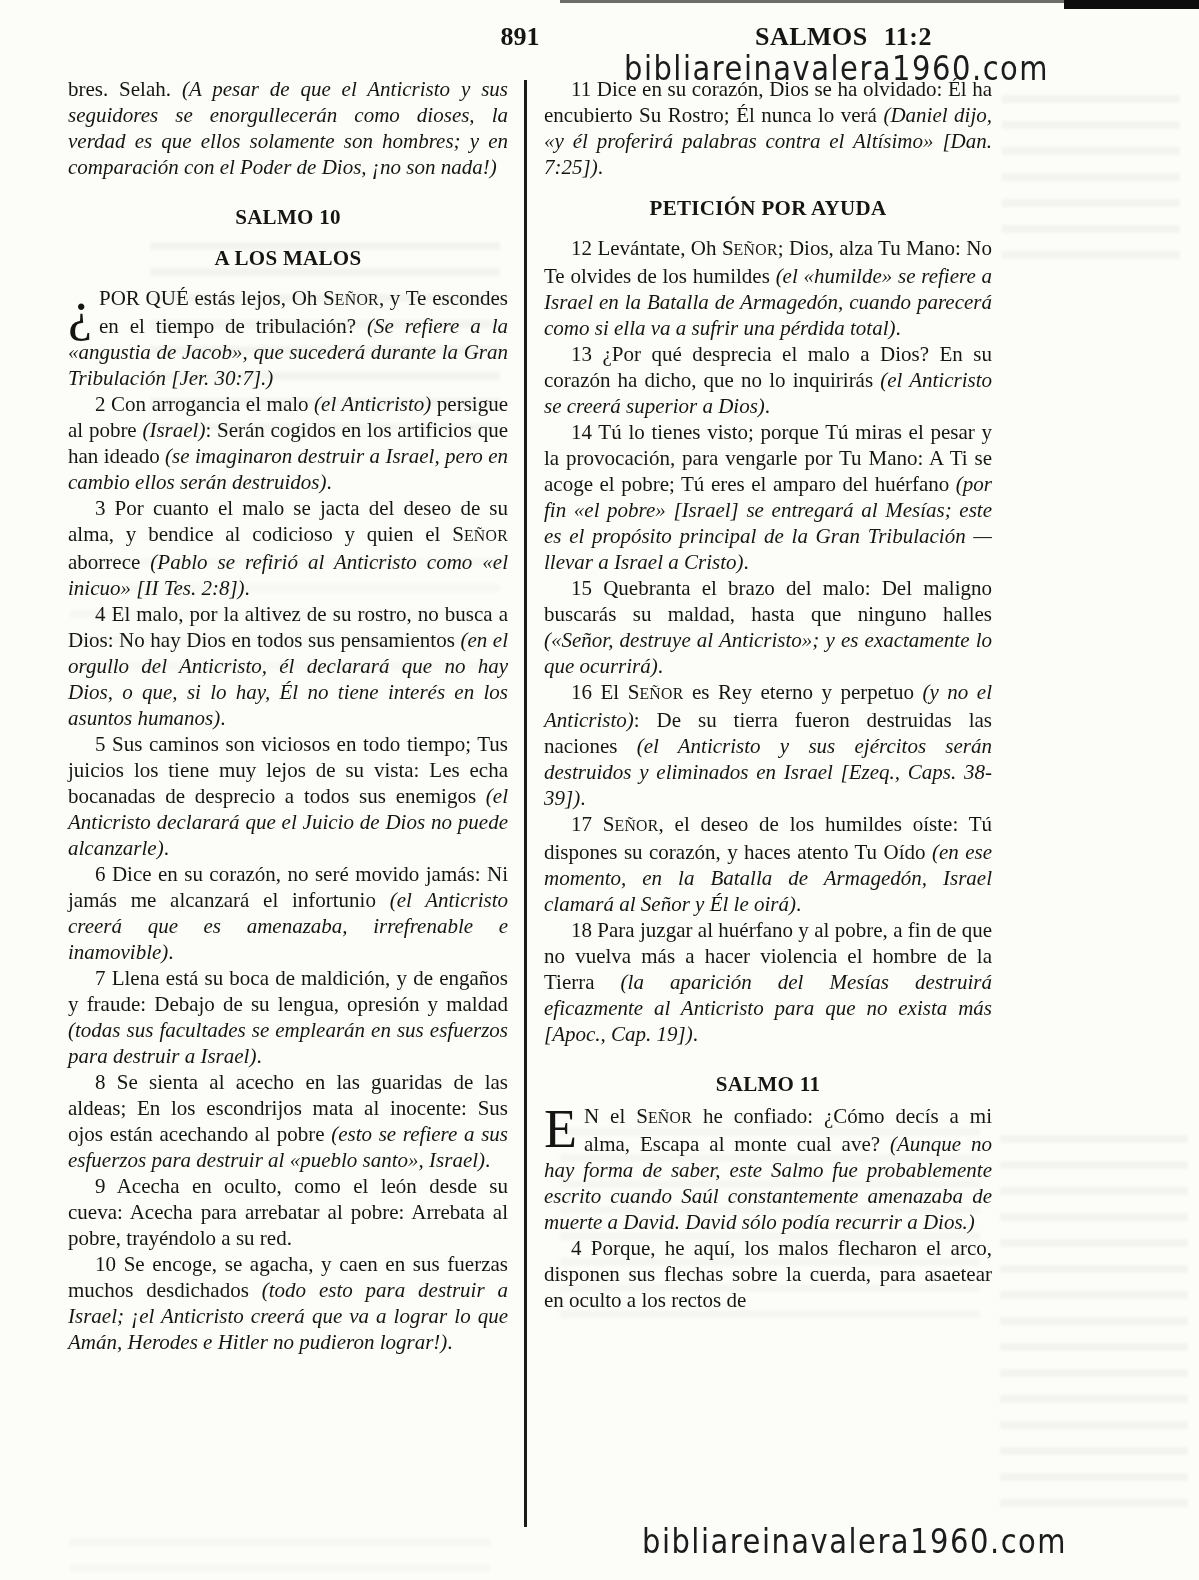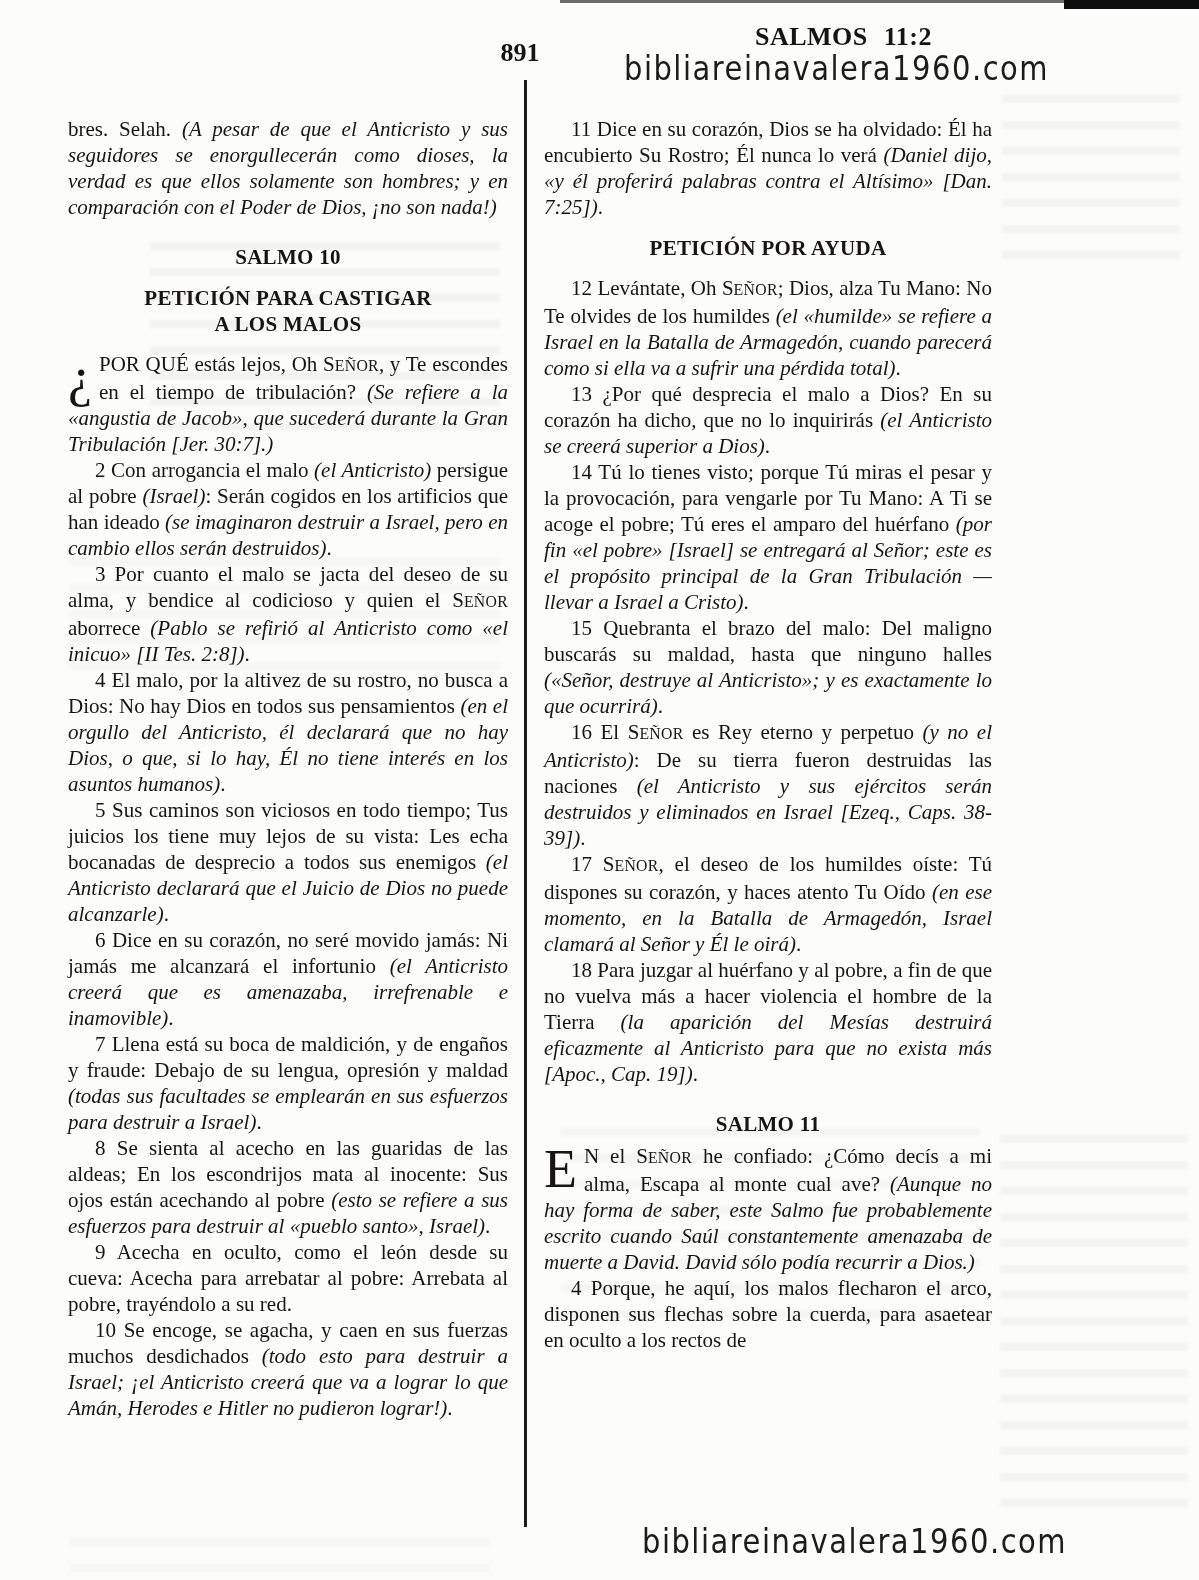--- a/index.html
+++ b/index.html
@@ -6,31 +6,31 @@
   #page{
     position:relative;width:1199px;height:1580px;margin:0 auto;
     background:#fcfcf9;overflow:hidden;
     font-family:"Liberation Serif",serif;color:#171513;
   }
   
   #edge-line{position:absolute;left:560px;top:0;width:639px;height:3px;background:#6f6d6a;}
   #edge-bar{position:absolute;left:1064px;top:0;width:135px;height:9px;background:#0d0d0d;}
   
   #page-number{position:absolute;left:430px;top:22px;width:180px;text-align:center;
-    font-size:26px;font-weight:bold;margin-top:16px;}
+    font-size:26px;font-weight:bold;}
   #book-ref{position:absolute;left:755px;top:22px;width:240px;
     font-size:26px;font-weight:bold;word-spacing:9px;letter-spacing:.5px;}
   
   .watermark{position:absolute;font-family:"DejaVu Sans",sans-serif;font-size:29px;
     letter-spacing:1.5px;color:#1c1c1c;white-space:nowrap;
     transform:scaleY(1.15);transform-origin:top left;}
   #wm-top{left:624px;top:49px;}
   #wm-bottom{left:642px;top:1522px;}
   
-  .col{position:absolute;top:76px;font-size:21px;line-height:26px;margin-top:40px;}
+  .col{position:absolute;top:76px;font-size:21px;line-height:26px;}
   #left-col{left:68px;width:440px;}
   #right-col{left:544px;width:448px;}
   #divider{position:absolute;left:524px;top:80px;width:3px;height:1447px;background:#1d1b1a;}
   
   .para{margin:0;text-align:justify;}
   .para.indent{text-indent:27px;}
   .it{font-style:italic;}
   .sc-r{font-size:.75em;letter-spacing:.3px;}
   .dropcap{float:left;font-size:54px;line-height:40px;height:48px;
     padding:6px 7px 0 0;}
@@ -67,42 +67,41 @@
   <div id="book-ref">SALMOS 11:2</div>
   <div id="wm-top" class="watermark">bibliareinavalera1960.com</div>
 
   <div id="divider"></div>
   <div id="left-col" class="col">
       <p class="para">bres.  Selah.  <span class="it">(A pesar de que el Anticristo y sus seguidores se enorgullecerán como dioses, la verdad es que ellos solamente son hombres; y en comparación con el Poder de Dios, ¡no son nada!)</span></p>
       <div class="heading major">
         <div>SALMO 10</div>
       </div>
       <div class="heading sub">
-        <div>PETICIÓN PARA CASTIGAR</div>
         <div>A LOS MALOS</div>
       </div>
       <p class="para"><span class="dropcap">¿</span>POR QUÉ estás lejos, Oh <span><span>S</span><span class="sc-r">EÑOR</span></span>, y Te escondes en el tiempo de tribulación? <span class="it">(Se refiere a la «angustia de Jacob», que sucederá durante la Gran Tribulación [Jer. 30:7].)</span></p>
       <p class="para indent">2 Con arrogancia el malo <span class="it">(el Anticristo)</span> persigue al pobre <span class="it">(Israel)</span>:  Serán cogidos en los artificios que han ideado <span class="it">(se imaginaron destruir a Israel, pero en cambio ellos serán destruidos)</span>.</p>
       <p class="para indent">3 Por cuanto el malo se jacta del deseo de su alma, y bendice al codicioso y quien el <span><span>S</span><span class="sc-r">EÑOR</span></span> aborrece <span class="it">(Pablo se refirió al Anticristo como «el inicuo» [II Tes. 2:8])</span>.</p>
       <p class="para indent">4 El malo, por la altivez de su rostro, no busca a Dios:  No hay Dios en todos sus pensamientos <span class="it">(en el orgullo del Anticristo, él declarará que no hay Dios, o que, si lo hay, Él no tiene interés en los asuntos humanos)</span>.</p>
       <p class="para indent">5 Sus caminos son viciosos en todo tiempo; Tus juicios los tiene muy lejos de su vista:  Les echa bocanadas de desprecio a todos sus enemigos <span class="it">(el Anticristo declarará que el Juicio de Dios no puede alcanzarle)</span>.</p>
       <p class="para indent">6 Dice en su corazón, no seré movido jamás: Ni jamás me alcanzará el infortunio <span class="it">(el Anticristo creerá que es amenazaba, irrefrenable e inamovible)</span>.</p>
       <p class="para indent">7 Llena está su boca de maldición, y de engaños y fraude:  Debajo de su lengua, opresión y maldad <span class="it">(todas sus facultades se emplearán en sus esfuerzos para destruir a Israel)</span>.</p>
       <p class="para indent">8 Se sienta al acecho en las guaridas de las aldeas; En los escondrijos mata al inocente: Sus ojos están acechando al pobre <span class="it">(esto se refiere a sus esfuerzos para destruir al «pueblo santo», Israel)</span>.</p>
       <p class="para indent">9 Acecha en oculto, como el león desde su cueva:  Acecha para arrebatar al pobre: Arrebata al pobre, trayéndolo a su red.</p>
       <p class="para indent">10 Se encoge, se agacha, y caen en sus fuerzas muchos desdichados <span class="it">(todo esto para destruir a Israel; ¡el Anticristo creerá que va a lograr lo que Amán, Herodes e Hitler no pudieron lograr!)</span>.</p>
     </div>
   <div id="right-col" class="col">
       <p class="para indent">11 Dice en su corazón, Dios se ha olvidado: Él ha encubierto Su Rostro; Él nunca lo verá <span class="it">(Daniel dijo, «y él proferirá palabras contra el Altísimo» [Dan. 7:25])</span>.</p>
       <div class="heading sub">
         <div>PETICIÓN POR AYUDA</div>
       </div>
       <p class="para indent">12 Levántate, Oh <span><span>S</span><span class="sc-r">EÑOR</span></span>; Dios, alza Tu Mano:  No Te olvides de los humildes <span class="it">(el «humilde» se refiere a Israel en la Batalla de Armagedón, cuando parecerá como si ella va a sufrir una pérdida total)</span>.</p>
       <p class="para indent">13 ¿Por qué desprecia el malo a Dios?  En su corazón ha dicho, que no lo inquirirás <span class="it">(el Anticristo se creerá superior a Dios)</span>.</p>
-      <p class="para indent">14 Tú lo tienes visto; porque Tú miras el pesar y la provocación, para vengarle por Tu Mano:  A Ti se acoge el pobre; Tú eres el amparo del huérfano <span class="it">(por fin «el pobre» [Israel] se entregará al Señor; este es el propósito principal de la Gran Tribulación —llevar a Israel a Cristo)</span>.</p>
+      <p class="para indent">14 Tú lo tienes visto; porque Tú miras el pesar y la provocación, para vengarle por Tu Mano:  A Ti se acoge el pobre; Tú eres el amparo del huérfano <span class="it">(por fin «el pobre» [Israel] se entregará al Mesías; este es el propósito principal de la Gran Tribulación —llevar a Israel a Cristo)</span>.</p>
       <p class="para indent">15 Quebranta el brazo del malo:  Del maligno buscarás su maldad, hasta que ninguno halles <span class="it">(«Señor, destruye al Anticristo»; y es exactamente lo que ocurrirá)</span>.</p>
       <p class="para indent">16 El <span><span>S</span><span class="sc-r">EÑOR</span></span> es Rey eterno y perpetuo <span class="it">(y no el Anticristo)</span>:  De su tierra fueron destruidas las naciones <span class="it">(el Anticristo y sus ejércitos serán destruidos y eliminados en Israel [Ezeq., Caps. 38-39])</span>.</p>
       <p class="para indent">17 <span><span>S</span><span class="sc-r">EÑOR</span></span>, el deseo de los humildes oíste: Tú dispones su corazón, y haces atento Tu Oído <span class="it">(en ese momento, en la Batalla de Armagedón, Israel clamará al Señor y Él le oirá)</span>.</p>
       <p class="para indent">18 Para juzgar al huérfano y al pobre, a fin de que no vuelva más a hacer violencia el hombre de la Tierra <span class="it">(la aparición del Mesías destruirá eficazmente al Anticristo para que no exista más [Apoc., Cap. 19])</span>.</p>
       <div class="heading major">
         <div>SALMO 11</div>
       </div>
       <p class="para"><span class="dropcap">E</span>N el <span><span>S</span><span class="sc-r">EÑOR</span></span> he confiado:  ¿Cómo decís a mi alma, Escapa al monte cual ave? <span class="it">(Aunque no hay forma de saber, este Salmo fue probablemente escrito cuando Saúl constantemente amenazaba de muerte a David.  David sólo podía recurrir a Dios.)</span></p>
       <p class="para indent">4 Porque, he aquí, los malos flecharon el arco, disponen sus flechas sobre la cuerda, para asaetear en oculto a los rectos de</p>
     </div>

